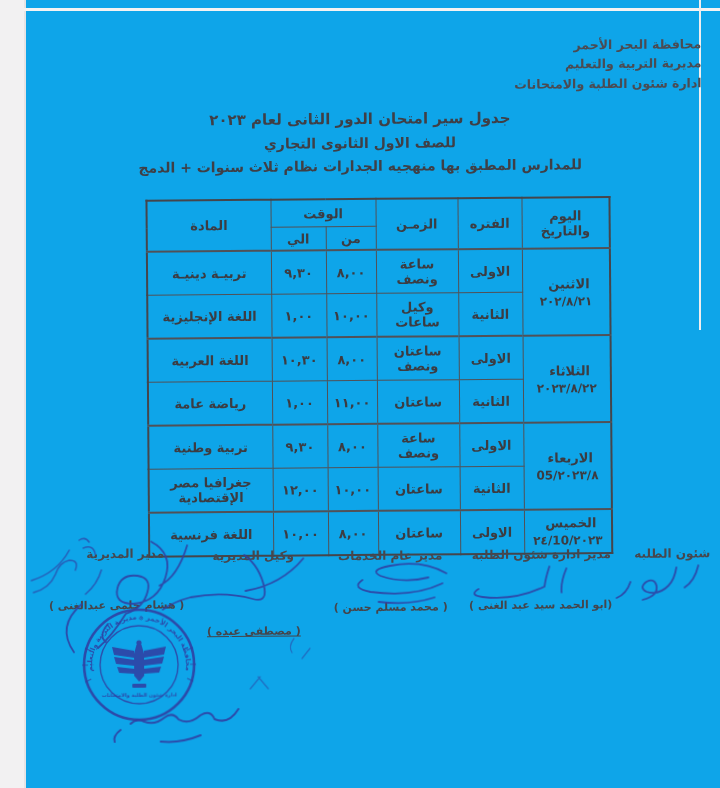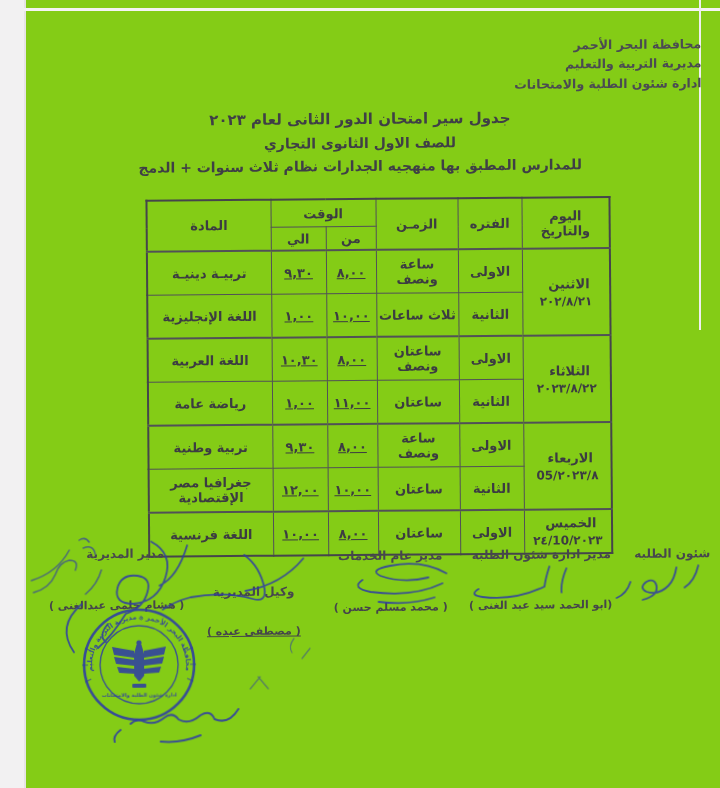--- a/index.html
+++ b/index.html
@@ -1,18 +1,18 @@
 <!DOCTYPE html>
 <html lang="ar"><head>
 <meta charset="utf-8">
 <style>
   html,body{margin:0;padding:0;background:#e9e8ea;}
   #screen{
     position:relative;width:720px;height:788px;overflow:hidden;
-    background:#84cc16;
+    background:#0ea5e9;
     font-family:"DejaVu Sans",sans-serif;
   }
   
   .scan-edge-left{position:absolute;left:0;top:0;width:24px;height:788px;background:#f2f1f2;border-right:2px solid #e6e4e5;}
   .scan-seam-top{position:absolute;left:24px;top:8px;width:696px;height:3px;background:#f4f3f3;}
   .scan-seam-right{position:absolute;left:699px;top:0;width:2px;height:330px;background:#efeeef;}
   .paper-content{position:absolute;left:0;top:0;width:720px;height:788px;transform:rotate(-0.45deg);}
 
   
   .letterhead{position:absolute;top:37px;right:16px;text-align:right;direction:rtl;
@@ -28,29 +28,29 @@
   table.exam-table{position:absolute;top:198px;left:147px;width:463px;border-collapse:collapse;table-layout:fixed;
     direction:rtl;color:#3c3c42;font-weight:700;}
   table.exam-table td{border:1.5px solid #515157;text-align:center;vertical-align:middle;padding:0 2px;font-size:13px;}
   table.exam-table{border:2px solid #45454b;}
   tr.hdr1 td{height:26px;font-size:13px;}
   tr.hdr2 td{height:22px;border-bottom-width:2px;border-radius:8px;}
   tr.body-row td{height:42px;}
   tr.group-start td{border-top-width:2.4px;}
   .day-name{font-size:13px;margin-left:6px;}
   .day-date{font-size:12px;margin-top:3px;letter-spacing:.5px;}
-  .t-num{font-size:12.5px;letter-spacing:.5px;text-decoration:underline;}
+  .t-num{font-size:12.5px;letter-spacing:.5px;}
 
   
   .sig-title{position:absolute;direction:rtl;font-size:12px;font-weight:700;color:#47474d;white-space:nowrap;text-align:center;}
   .sig-name{position:absolute;direction:rtl;font-size:11px;font-weight:700;color:#45454b;white-space:nowrap;text-align:center;}
   #sig-t-1{top:549px;left:628px;width:86px;text-align:center;}
   #sig-t-2{top:549px;left:450px;width:180px;}
   #sig-t-3{top:549px;left:324px;width:130px;}
-  #sig-t-4{top:548px;left:192px;width:120px;margin-top:36px;}
+  #sig-t-4{top:548px;left:192px;width:120px;}
   #sig-t-5{top:545px;left:58px;width:132px;}
   #sig-n-2{top:600px;left:443px;width:192px;}
   #sig-n-3{top:601px;left:320px;width:138px;}
   #sig-n-4{top:624px;left:190px;width:124px;text-decoration:underline;}
   #sig-n-5{top:597px;left:34px;width:162px;}
 
   .ink-overlay{position:absolute;left:0;top:518px;width:720px;height:270px;pointer-events:none;}
 </style>
 </head>
 <body>
@@ -102,21 +102,21 @@
             <div class="day-date">٢٠٢/٨/٢١</div>
           </td>
           <td>الاولى</td>
           <td>ساعة ونصف</td>
           <td class="t-num">٨,٠٠</td>
           <td class="t-num">٩,٣٠</td>
           <td>تربيـة دينيـة</td>
         </tr>
         <tr class="body-row">
           <td>الثانية</td>
-          <td>ثلاث ساعات</td>
+          <td>وكيل ساعات</td>
           <td class="t-num">١٠,٠٠</td>
           <td class="t-num">١,٠٠</td>
           <td>اللغة الإنجليزية</td>
         </tr>
 
         <tr class="body-row group-start">
           <td rowspan="2">
             <div class="day-name">الثلاثاء</div>
             <div class="day-date">٢٠٢٣/٨/٢٢</div>
           </td>

